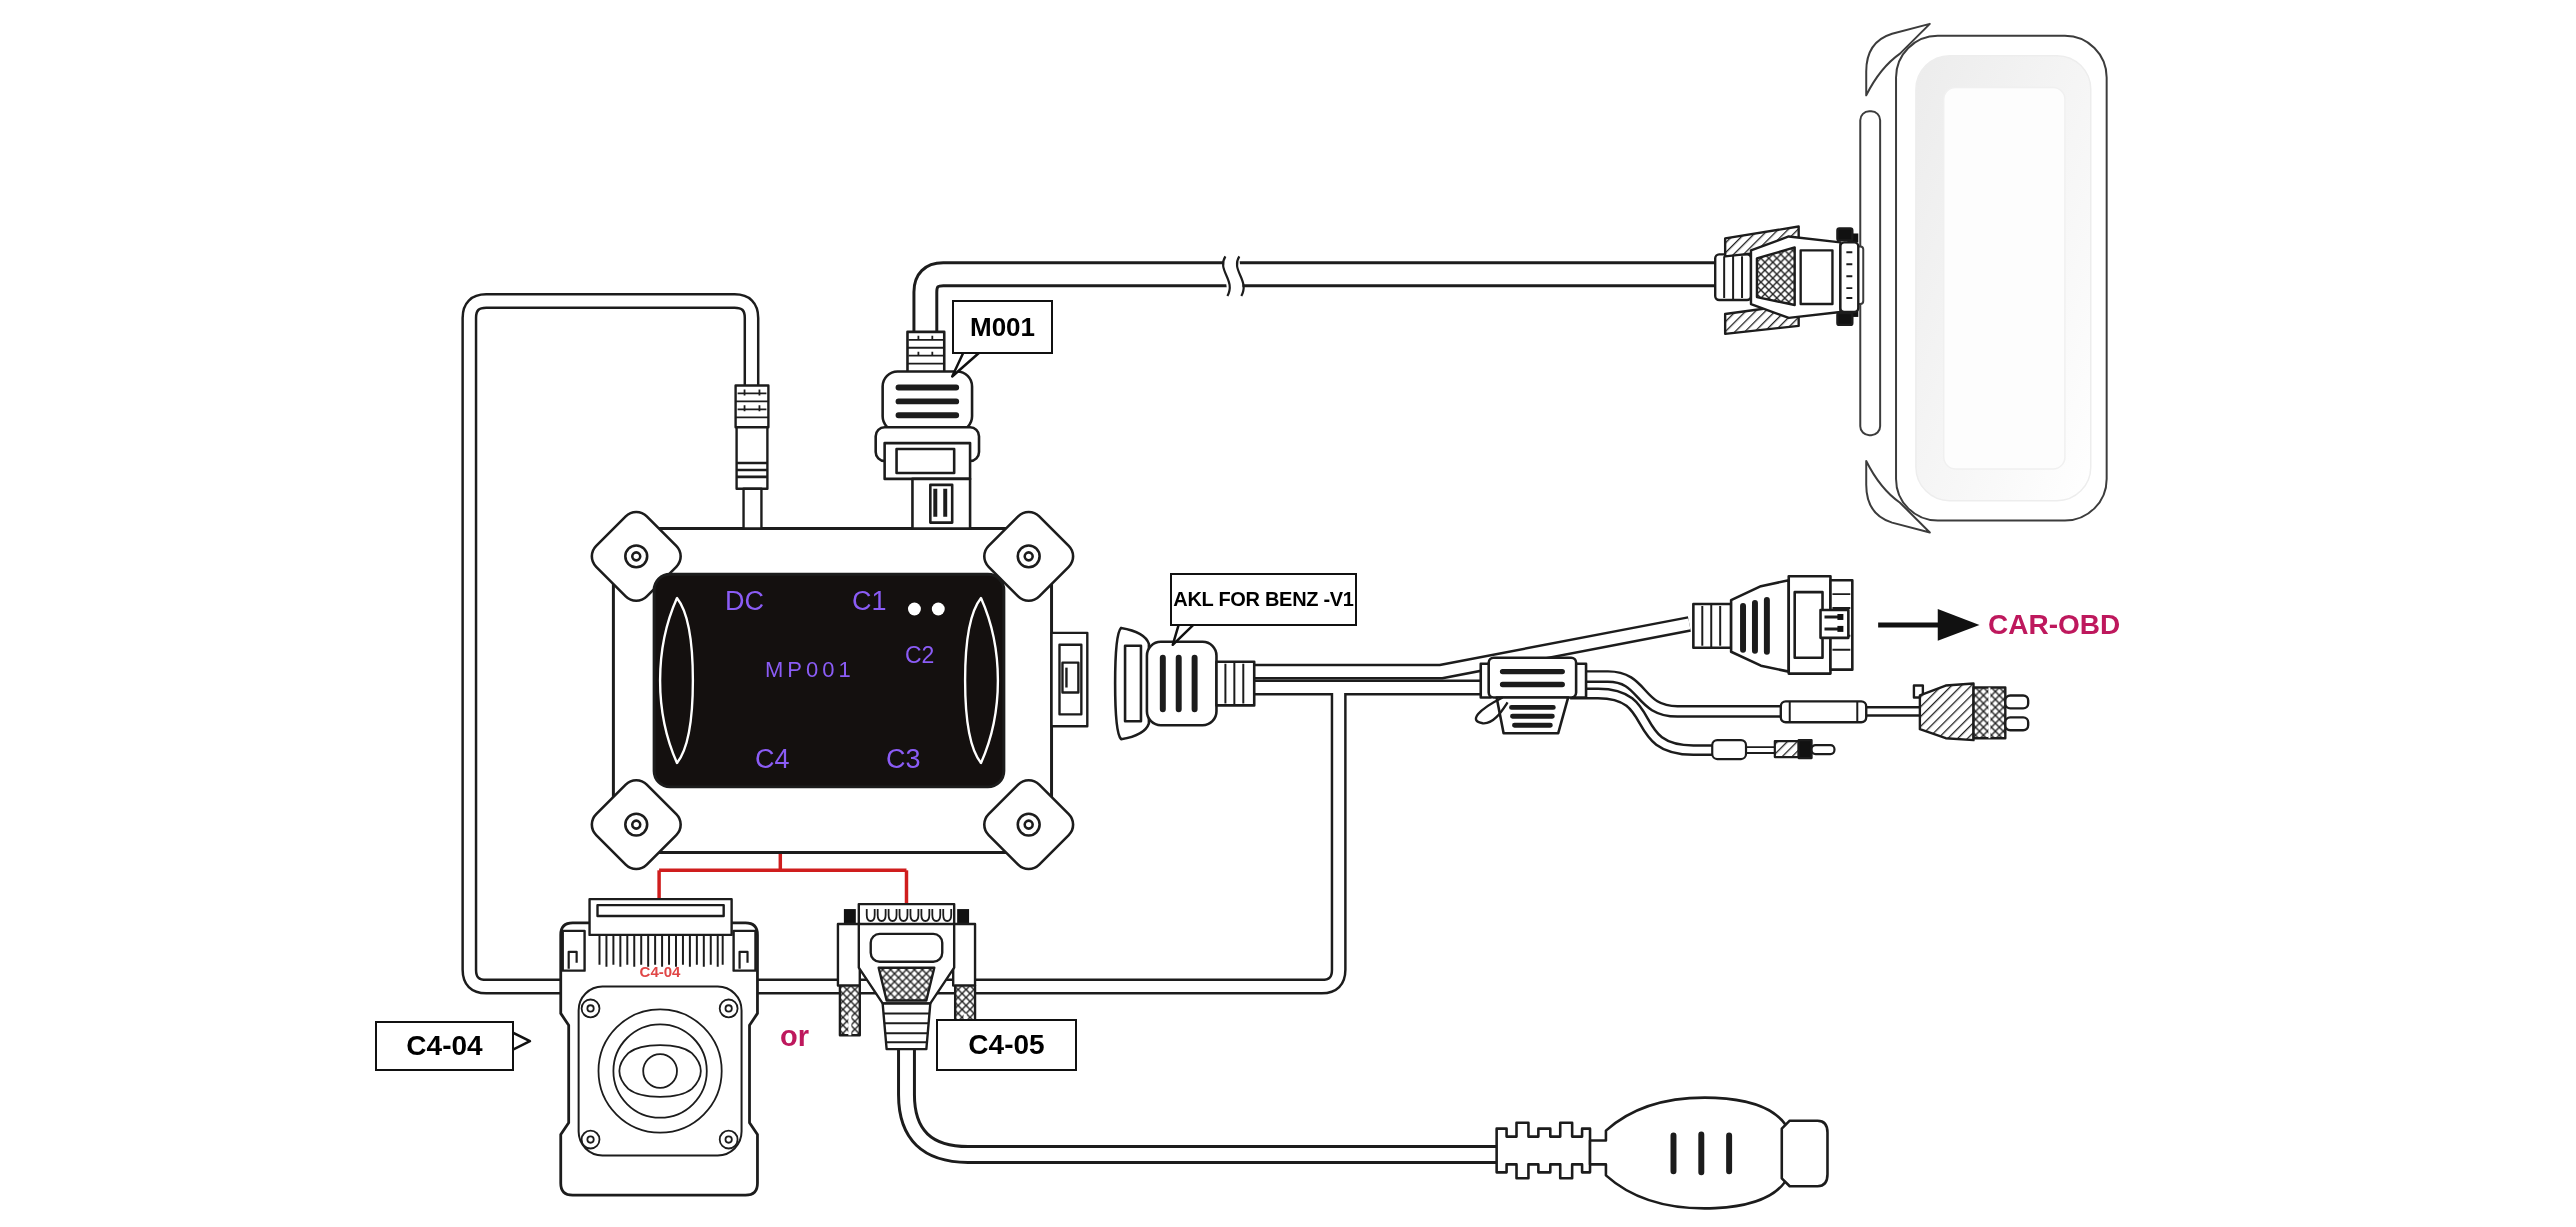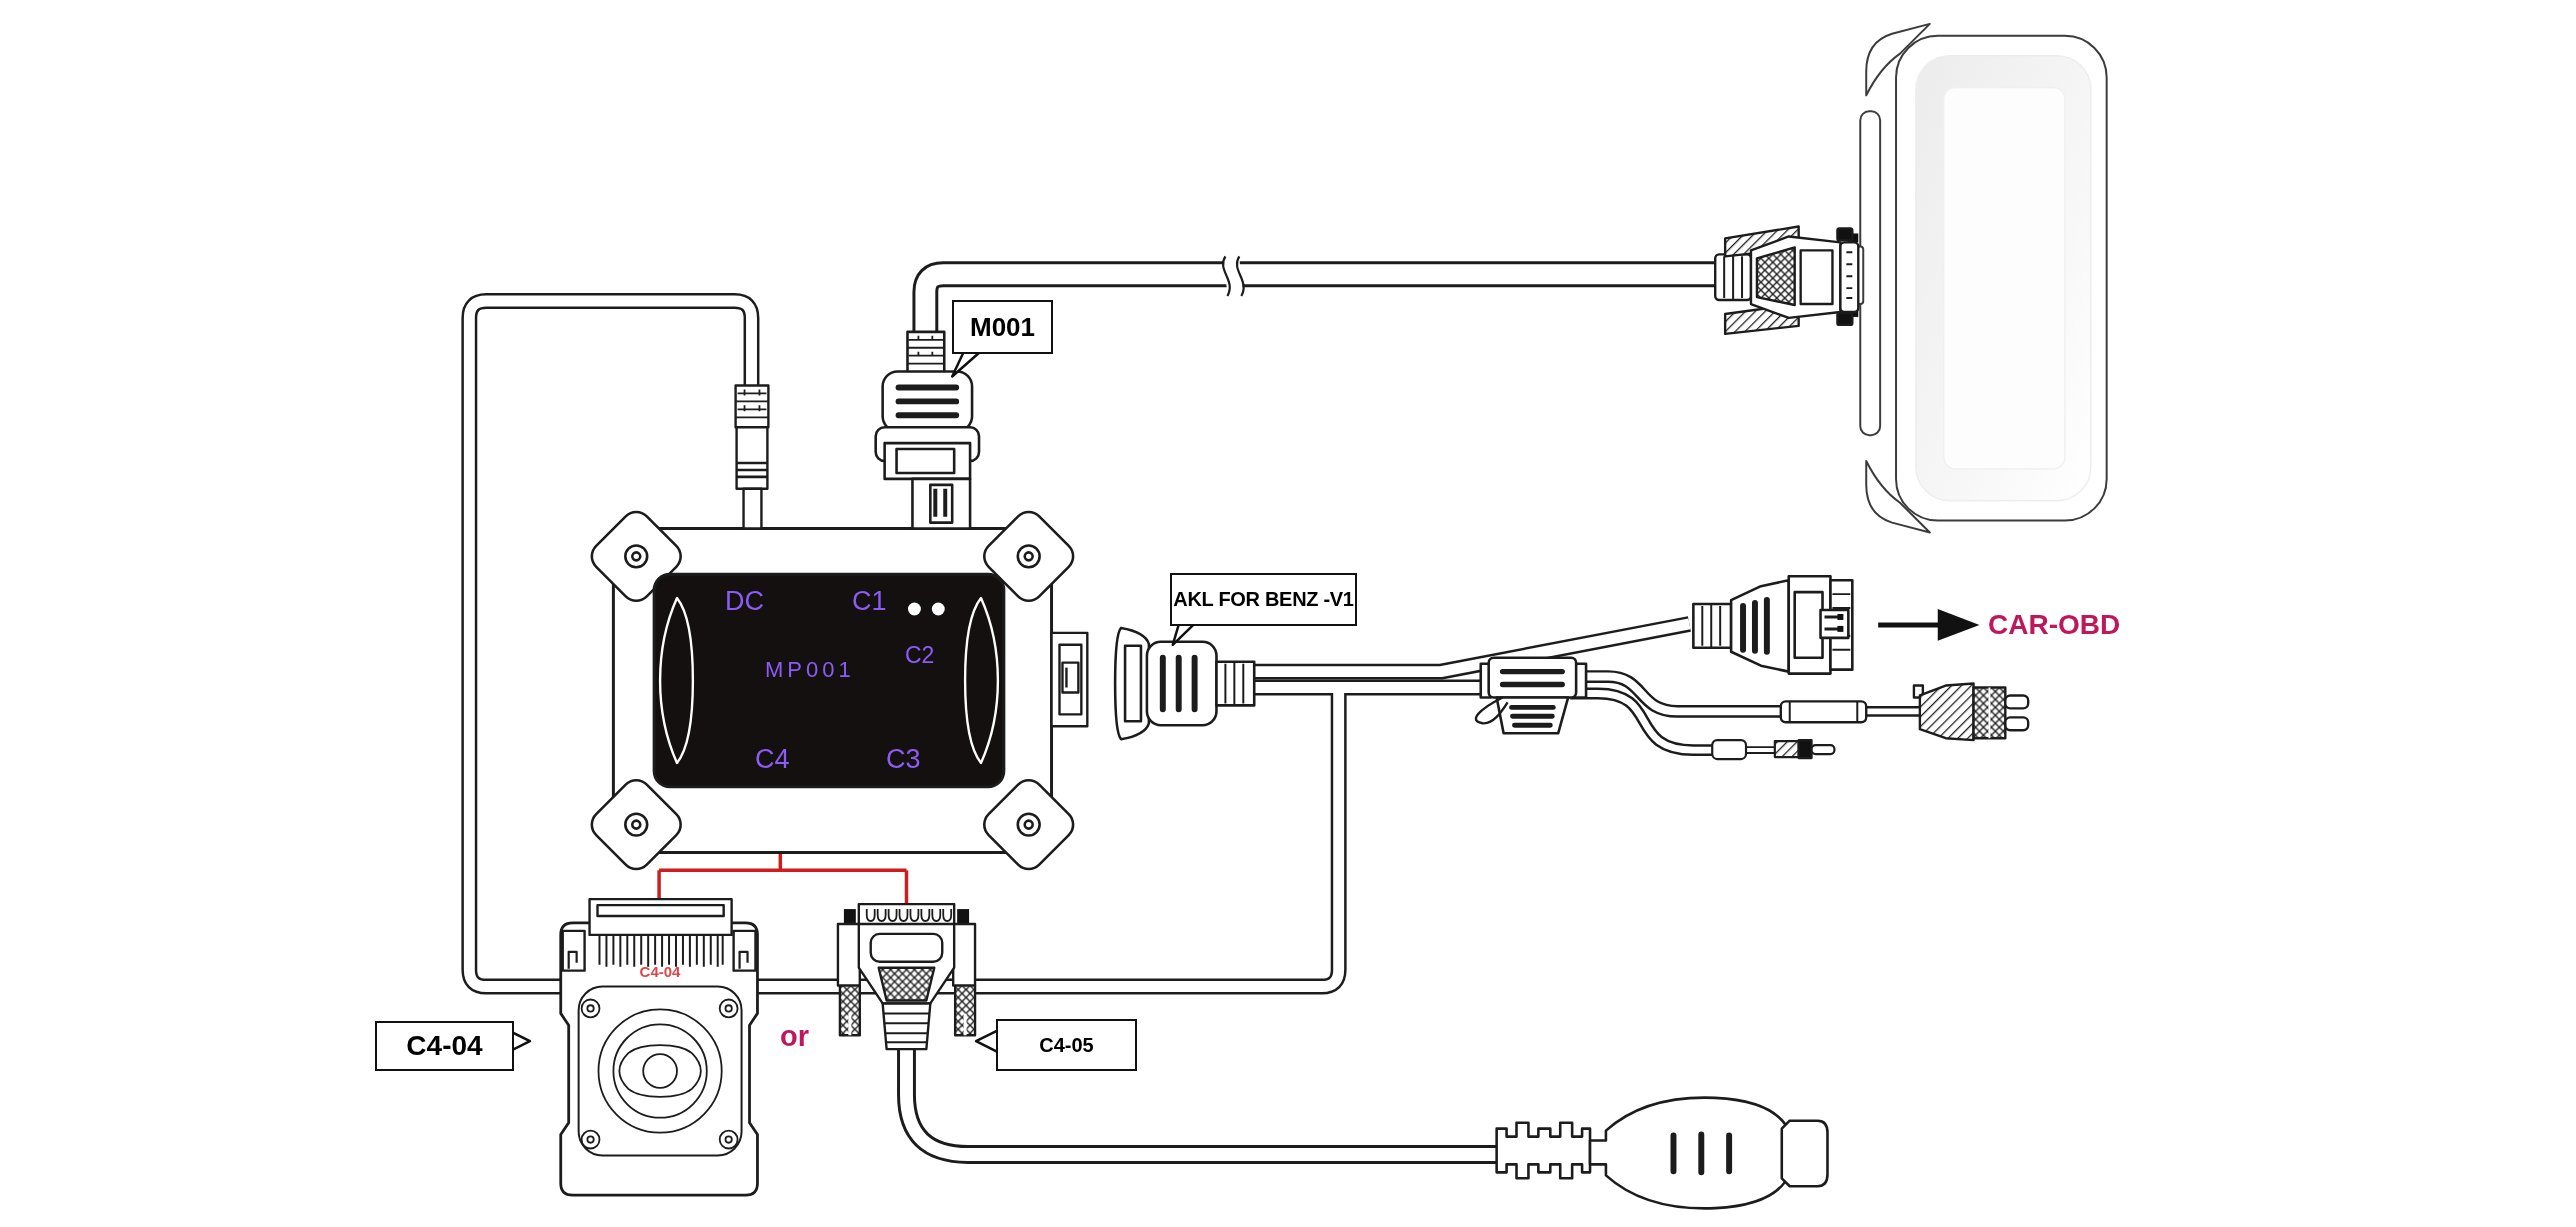--- a/index.html
+++ b/index.html
@@ -6,21 +6,21 @@
   .stage{position:relative;width:2576px;height:1227px;background:#fff;overflow:hidden;
          font-family:"Liberation Sans",sans-serif;}
   .stage svg{position:absolute;left:0;top:0;z-index:1;}
   .txt{position:absolute;z-index:2;color:#be185d;white-space:nowrap;}
   .callout{position:absolute;z-index:3;background:#fff;border:2.5px solid #111;
            display:flex;align-items:center;justify-content:center;
            font-weight:bold;color:#000000;}
   .co-m001{left:952px;top:300px;width:97px;height:50px;font-size:26px;}
   .co-akl{left:1170px;top:573px;width:183px;height:49px;font-size:20px;letter-spacing:-0.3px;}
   .co-c404{left:375px;top:1021px;width:135px;height:46px;font-size:28px;}
-  .co-c405{left:996px;top:1019px;width:137px;height:48px;font-size:20px;}
+  .co-c405{left:936px;top:1019px;width:137px;height:48px;font-size:28px;}
   .panel-label{position:absolute;z-index:2;color:#8b5cf6;font-weight:normal;}
   .t-dc{left:725px;top:586px;font-size:27px;}
   .t-c1{left:852px;top:586px;font-size:27px;}
   .t-mp001{left:765px;top:657px;font-size:22px;letter-spacing:4px;}
   .t-c2{left:905px;top:642px;font-size:23px;}
   .t-c4{left:755px;top:744px;font-size:27px;}
   .t-c3{left:886px;top:744px;font-size:27px;}
   .t-carobd{left:1988px;top:609px;font-size:28px;font-weight:bold;}
   .t-or{left:780px;top:1020px;font-size:29px;font-weight:bold;}
   .t-c404print{left:622px;top:963px;width:76px;text-align:center;font-size:15px;

